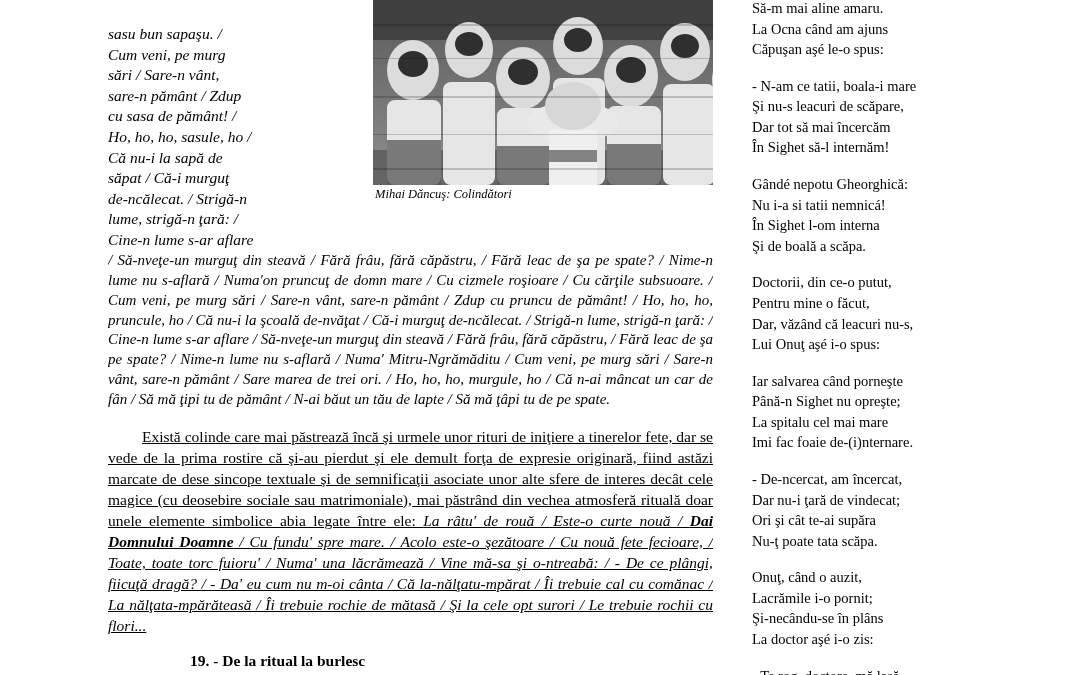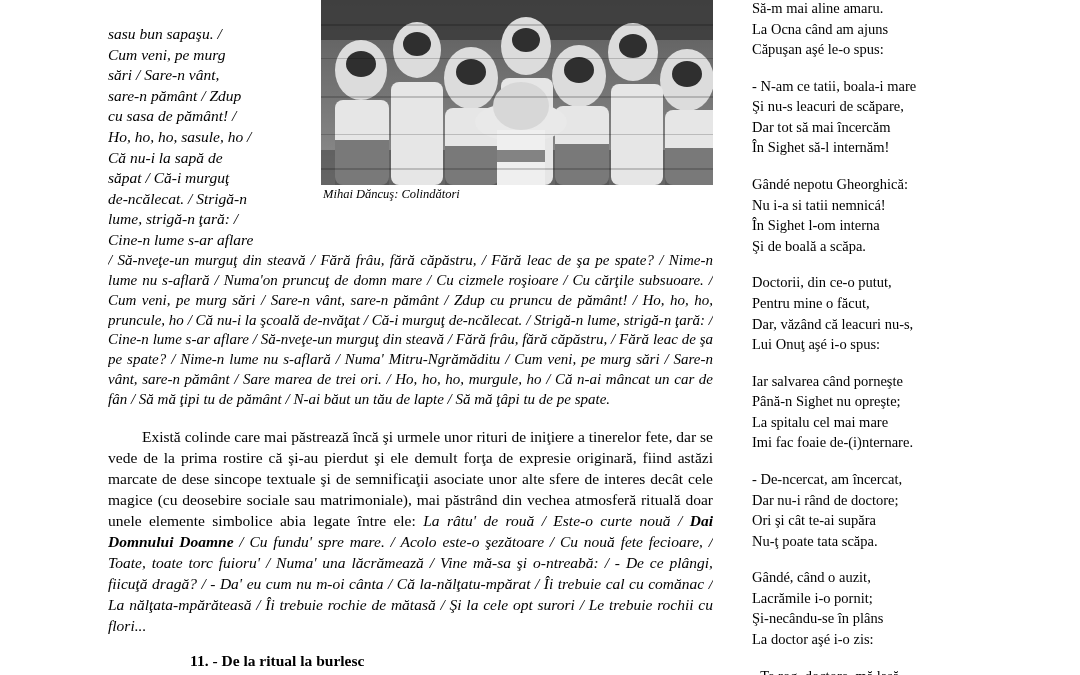--- a/index.html
+++ b/index.html
@@ -37,21 +37,21 @@
     float: left;
     text-align: left;
     font-style: italic;
     font-size: 15.5px;
     line-height: 1.33;
     margin-top: 24px;
   }
 
   .photo-wrap {
     float: right;
-    width: 392px;
+    width: 340px;
     margin: 0 0 20px 10px;
   }
   .photo {
     width: 408px;
     height: 185px;
     position: relative;
     overflow: hidden;
     background: #6f6f6f;
     filter: grayscale(100%);
   }
@@ -69,20 +69,21 @@
     font-size: 15px;
     line-height: 1.33;
     text-align: justify;
   }
 
   .para {
     font-size: 15.5px;
     line-height: 1.36;
     text-align: justify;
     text-indent: 34px;
+    text-decoration: underline;
   }
   .para i { font-style: italic; }
   .para b { font-weight: bold; font-style: italic; }
 
   .section-head {
     font-size: 15.5px;
     font-weight: bold;
     margin-top: 16px;
     margin-bottom: 10px;
     padding-left: 82px;
@@ -188,21 +189,21 @@
 Că nu-i la sapă de
 săpat / Că-i murguţ
 de-ncălecat. / Strigă-n
 lume, strigă-n ţară: /
 Cine-n lume s-ar aflare</div>
 
     <div class="verse-rest">/ Să-nveţe-un murguţ din steavă / Fără frâu, fără căpăstru, / Fără leac de şa pe spate? / Nime-n lume nu s-aflară / Numa'on pruncuţ de domn mare / Cu cizmele roşioare / Cu cărţile subsuoare. / Cum veni, pe murg sări / Sare-n vânt, sare-n pământ / Zdup cu pruncu de pământ! / Ho, ho, ho, pruncule, ho / Că nu-i la şcoală de-nvăţat / Că-i murguţ de-ncălecat. / Strigă-n lume, strigă-n ţară: / Cine-n lume s-ar aflare / Să-nveţe-un murguţ din steavă / Fără frâu, fără căpăstru, / Fără leac de şa pe spate? / Nime-n lume nu s-aflară / Numa' Mitru-Ngrămăditu / Cum veni, pe murg sări / Sare-n vânt, sare-n pământ / Sare marea de trei ori. / Ho, ho, ho, murgule, ho / Că n-ai mâncat un car de fân / Să mă ţipi tu de pământ / N-ai băut un tău de lapte / Să mă ţâpi tu de pe spate.</div>
 
     <p class="para"><span>Există colinde care mai păstrează încă şi urmele unor rituri de iniţiere a tinerelor fete, dar se vede de la prima rostire că şi-au pierdut şi ele demult forţa de expresie originară, fiind astăzi marcate de dese sincope textuale şi de semnificaţii asociate unor alte sfere de interes decât cele magice (cu deosebire sociale sau matrimoniale), mai păstrând din vechea atmosferă rituală doar unele elemente simbolice abia legate între ele: </span><i>La râtu' de rouă / Este-o curte nouă / </i><b>Dai Domnului Doamne</b><i> / Cu fundu' spre mare. / Acolo este-o şezătoare / Cu nouă fete fecioare, / Toate, toate torc fuioru' / Numa' una lăcrămează / Vine mă-sa şi o-ntreabă: / - De ce plângi, fiicuţă dragă? / - Da' eu cum nu m-oi cânta / Că la-nălţatu-mpărat / Îi trebuie cal cu comănac / La nălţata-mpărăteasă / Îi trebuie rochie de mătasă / Şi la cele opt surori / Le trebuie rochii cu flori...</i></p>
 
-    <div class="section-head">11. - De la ritual la burlesc</div>
+    <div class="section-head">19. - De la ritual la burlesc</div>
 
     <p class="para">Uneori însă, oricâte eforturi de interpretare am depune în slujba</p>
   </div>
 
   <div class="right-col">
     <div class="stanza first">Să-m mai aline amaru.
 La Ocna când am ajuns
 Căpuşan aşé le-o spus:</div>
     <div class="stanza">- N-am ce tatii, boala-i mare
 Şi nu-s leacuri de scăpare,
@@ -214,24 +215,24 @@
 Şi de boală a scăpa.</div>
     <div class="stanza">Doctorii, din ce-o putut,
 Pentru mine o făcut,
 Dar, văzând că leacuri nu-s,
 Lui Onuţ aşé i-o spus:</div>
     <div class="stanza">Iar salvarea când porneşte
 Până-n Sighet nu opreşte;
 La spitalu cel mai mare
 Imi fac foaie de-(i)nternare.</div>
     <div class="stanza">- De-ncercat, am încercat,
-Dar nu-i rând de doctore;
+Dar nu-i ţară de vindecat;
 Ori şi cât te-ai supăra
 Nu-ţ poate tata scăpa.</div>
-    <div class="stanza">Gândé, când o auzit,
+    <div class="stanza">Onuţ, când o auzit,
 Lacrămile i-o pornit;
 Şi-necându-se în plâns
 La doctor aşé i-o zis:</div>
     <div class="stanza">- Te rog, doctore, mă lasă
 Tătuca să-m duc acasă,
 Să-m duc tătuca-napoi,
 Să moară-n casă la noi!</div>
 
   </div>
 

